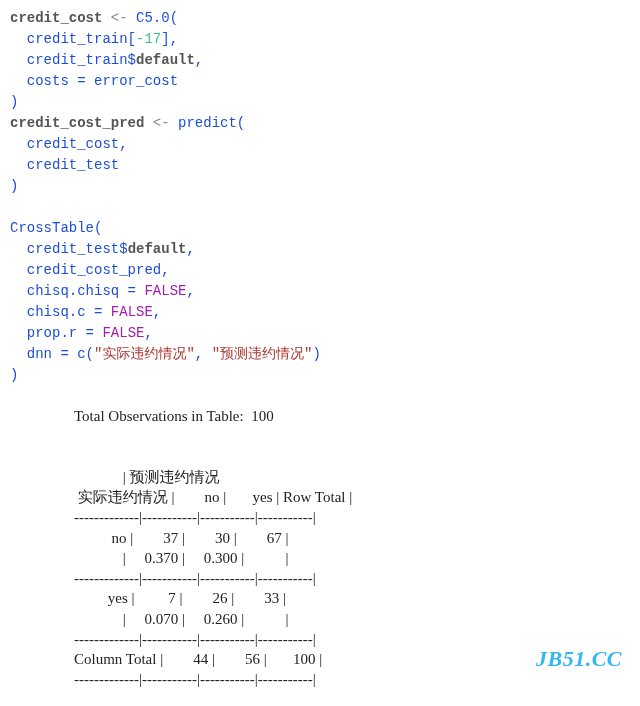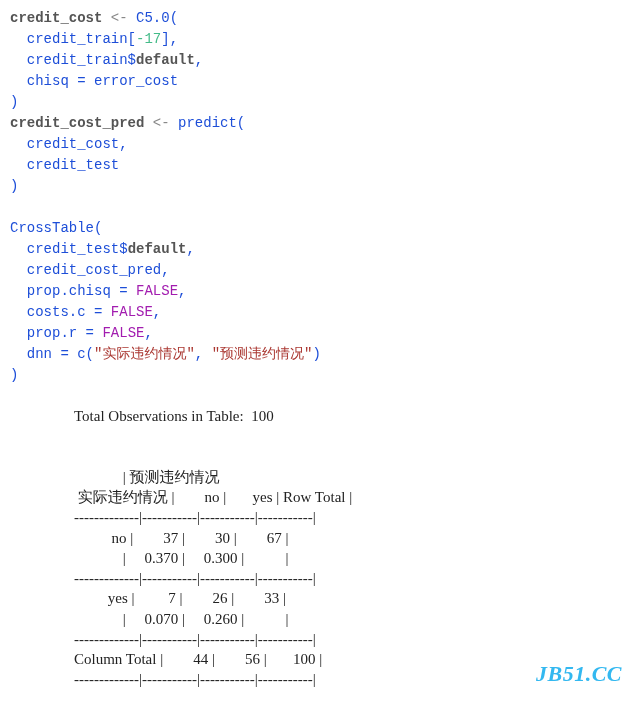--- a/index.html
+++ b/index.html
@@ -26,46 +26,46 @@
       white-space: pre;
       font-family: Liberation Serif, serif;
       font-size: 15px;
       color: #222;
       line-height: 1.35;
       position: relative;
     }
     .watermark {
       position: absolute;
       right: 18px;
-      bottom: 1px;
+      bottom: 16px;
       color: #33b8f0;
       font-weight: 900;
       font-size: 22px;
       font-style: italic;
       letter-spacing: 0.5px;
     }
   </style>
 </head>
 <body>
 
 <div class="code-block"><span class="kw">credit_cost</span><span class="assign"> &lt;- </span><span class="text">C5.0(</span>
 <span class="text">  credit_train[</span><span class="num">-17</span><span class="text">],</span>
 <span class="text">  credit_train$</span><span class="kw">default</span><span class="text">,</span>
-<span class="text">  chisq = error_cost</span>
+<span class="text">  costs = error_cost</span>
 <span class="text">)</span>
 <span class="kw">credit_cost_pred</span><span class="assign"> &lt;- </span><span class="text">predict(</span>
 <span class="text">  credit_cost,</span>
 <span class="text">  credit_test</span>
 <span class="text">)</span>
 <span></span>
 <span class="text">CrossTable(</span>
 <span class="text">  credit_test$</span><span class="kw">default</span><span class="text">,</span>
 <span class="text">  credit_cost_pred,</span>
-<span class="text">  prop.chisq = </span><span class="bool">FALSE</span><span class="text">,</span>
-<span class="text">  costs.c = </span><span class="bool">FALSE</span><span class="text">,</span>
+<span class="text">  chisq.chisq = </span><span class="bool">FALSE</span><span class="text">,</span>
+<span class="text">  chisq.c = </span><span class="bool">FALSE</span><span class="text">,</span>
 <span class="text">  prop.r = </span><span class="bool">FALSE</span><span class="text">,</span>
 <span class="text">  dnn = c(</span><span class="str">"实际违约情况"</span><span class="text">, </span><span class="str">"预测违约情况"</span><span class="text">)</span>
 <span class="text">)</span></div>
 
 <div class="output-block"><span>Total Observations in Table:  100</span>
 
 
 <span><span>             | </span><span>预测违约情况</span></span>
 <span> <span>实际违约情况</span> |        <span>no</span> |       <span>yes</span> | <span>Row Total</span> |</span>
 <span>-------------|-----------|-----------|-----------|</span>

